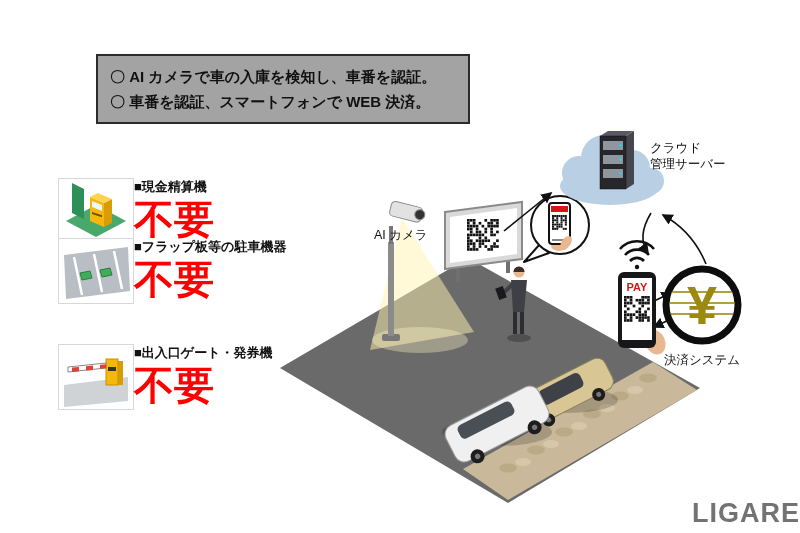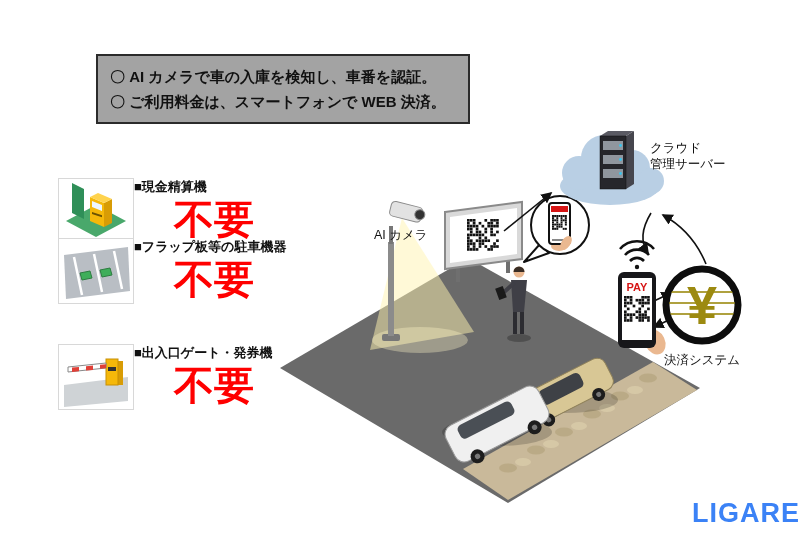--- a/index.html
+++ b/index.html
@@ -11,24 +11,24 @@
   .pay{font-size:11px;font-weight:bold;fill:var(--pay-red,#d61515);}
   .yen{font-size:54px;font-weight:bold;fill:var(--yen-gold,#9c8a10);}
 
   .header-box{position:absolute;left:96px;top:54px;width:374px;box-sizing:border-box;
               border:2px solid #2b2b2b;background:#a3a3a3;padding:8px 12px;}
   .header-line{font-size:15px;font-weight:bold;line-height:25px;color:#111;white-space:nowrap;}
 
   .feature{position:absolute;left:58px;display:flex;align-items:flex-start;}
   .ficon{width:74px;height:64px;border:1px solid #d8d8d8;background:#fff;flex:0 0 auto;}
   .flabel{font-size:13px;font-weight:bold;color:#111;white-space:nowrap;}
-  .fstatus{font-size:40px;font-weight:bold;color:var(--status-red,#ff0000);line-height:1.05;margin-top:2px;margin-left:40px;}
+  .fstatus{font-size:40px;font-weight:bold;color:var(--status-red,#ff0000);line-height:1.05;margin-top:2px;}
 
   .watermark{position:absolute;left:692px;top:498px;font-size:27px;font-weight:bold;
-             color:#3b82f6;letter-spacing:1px;}
+             color:#737373;letter-spacing:1px;}
 </style>
 </head>
 <body>
 
 <div class="page">
 
   <svg class="scene" viewBox="0 0 800 533">
     <defs>
       <marker id="arr" viewBox="0 0 10 10" refX="8.5" refY="5" markerWidth="7" markerHeight="7" orient="auto-start-reverse">
         <path d="M0,0 L10,5 L0,10 z" fill="#111"></path>
@@ -350,21 +350,21 @@
         <line x1="666" y1="303" x2="738" y2="303" style="stroke:var(--yen-gold,#9c8a10)" stroke-width="2" opacity="0.8"></line>
         <line x1="666" y1="314" x2="738" y2="314" style="stroke:var(--yen-gold,#9c8a10)" stroke-width="2" opacity="0.8"></line>
         <text x="702" y="324" text-anchor="middle" class="yen">¥</text>
       </g>
     </g>
     <text x="702" y="364" text-anchor="middle" class="lbl">決済システム</text>
   </svg>
 
   <div class="header-box">
     <div class="header-line">〇 AI カメラで車の入庫を検知し、車番を認証。</div>
-    <div class="header-line">〇 ご利用料金は、スマートフォンで WEB 決済。</div>
+    <div class="header-line">〇 車番を認証、スマートフォンで WEB 決済。</div>
   </div>
 
   <div class="feature" style="top:178px">
     <svg class="ficon" viewBox="0 0 72 64">
       <polygon points="6,42 36,26 66,42 36,58" fill="#49a86b"></polygon>
       <polygon points="12,4 24,10 24,40 12,34" fill="#2f8f58"></polygon>
       <polygon points="30,18 44,24 44,48 30,42" style="fill:var(--machine-yellow,#f5b80a)"></polygon>
       <polygon points="44,24 52,20 52,44 44,48" fill="#d89c05"></polygon>
       <polygon points="30,18 38,14 52,20 44,24" fill="#ffd34d"></polygon>
       <polygon points="32,22 42,26 42,32 32,28" fill="#eef7ff"></polygon>

